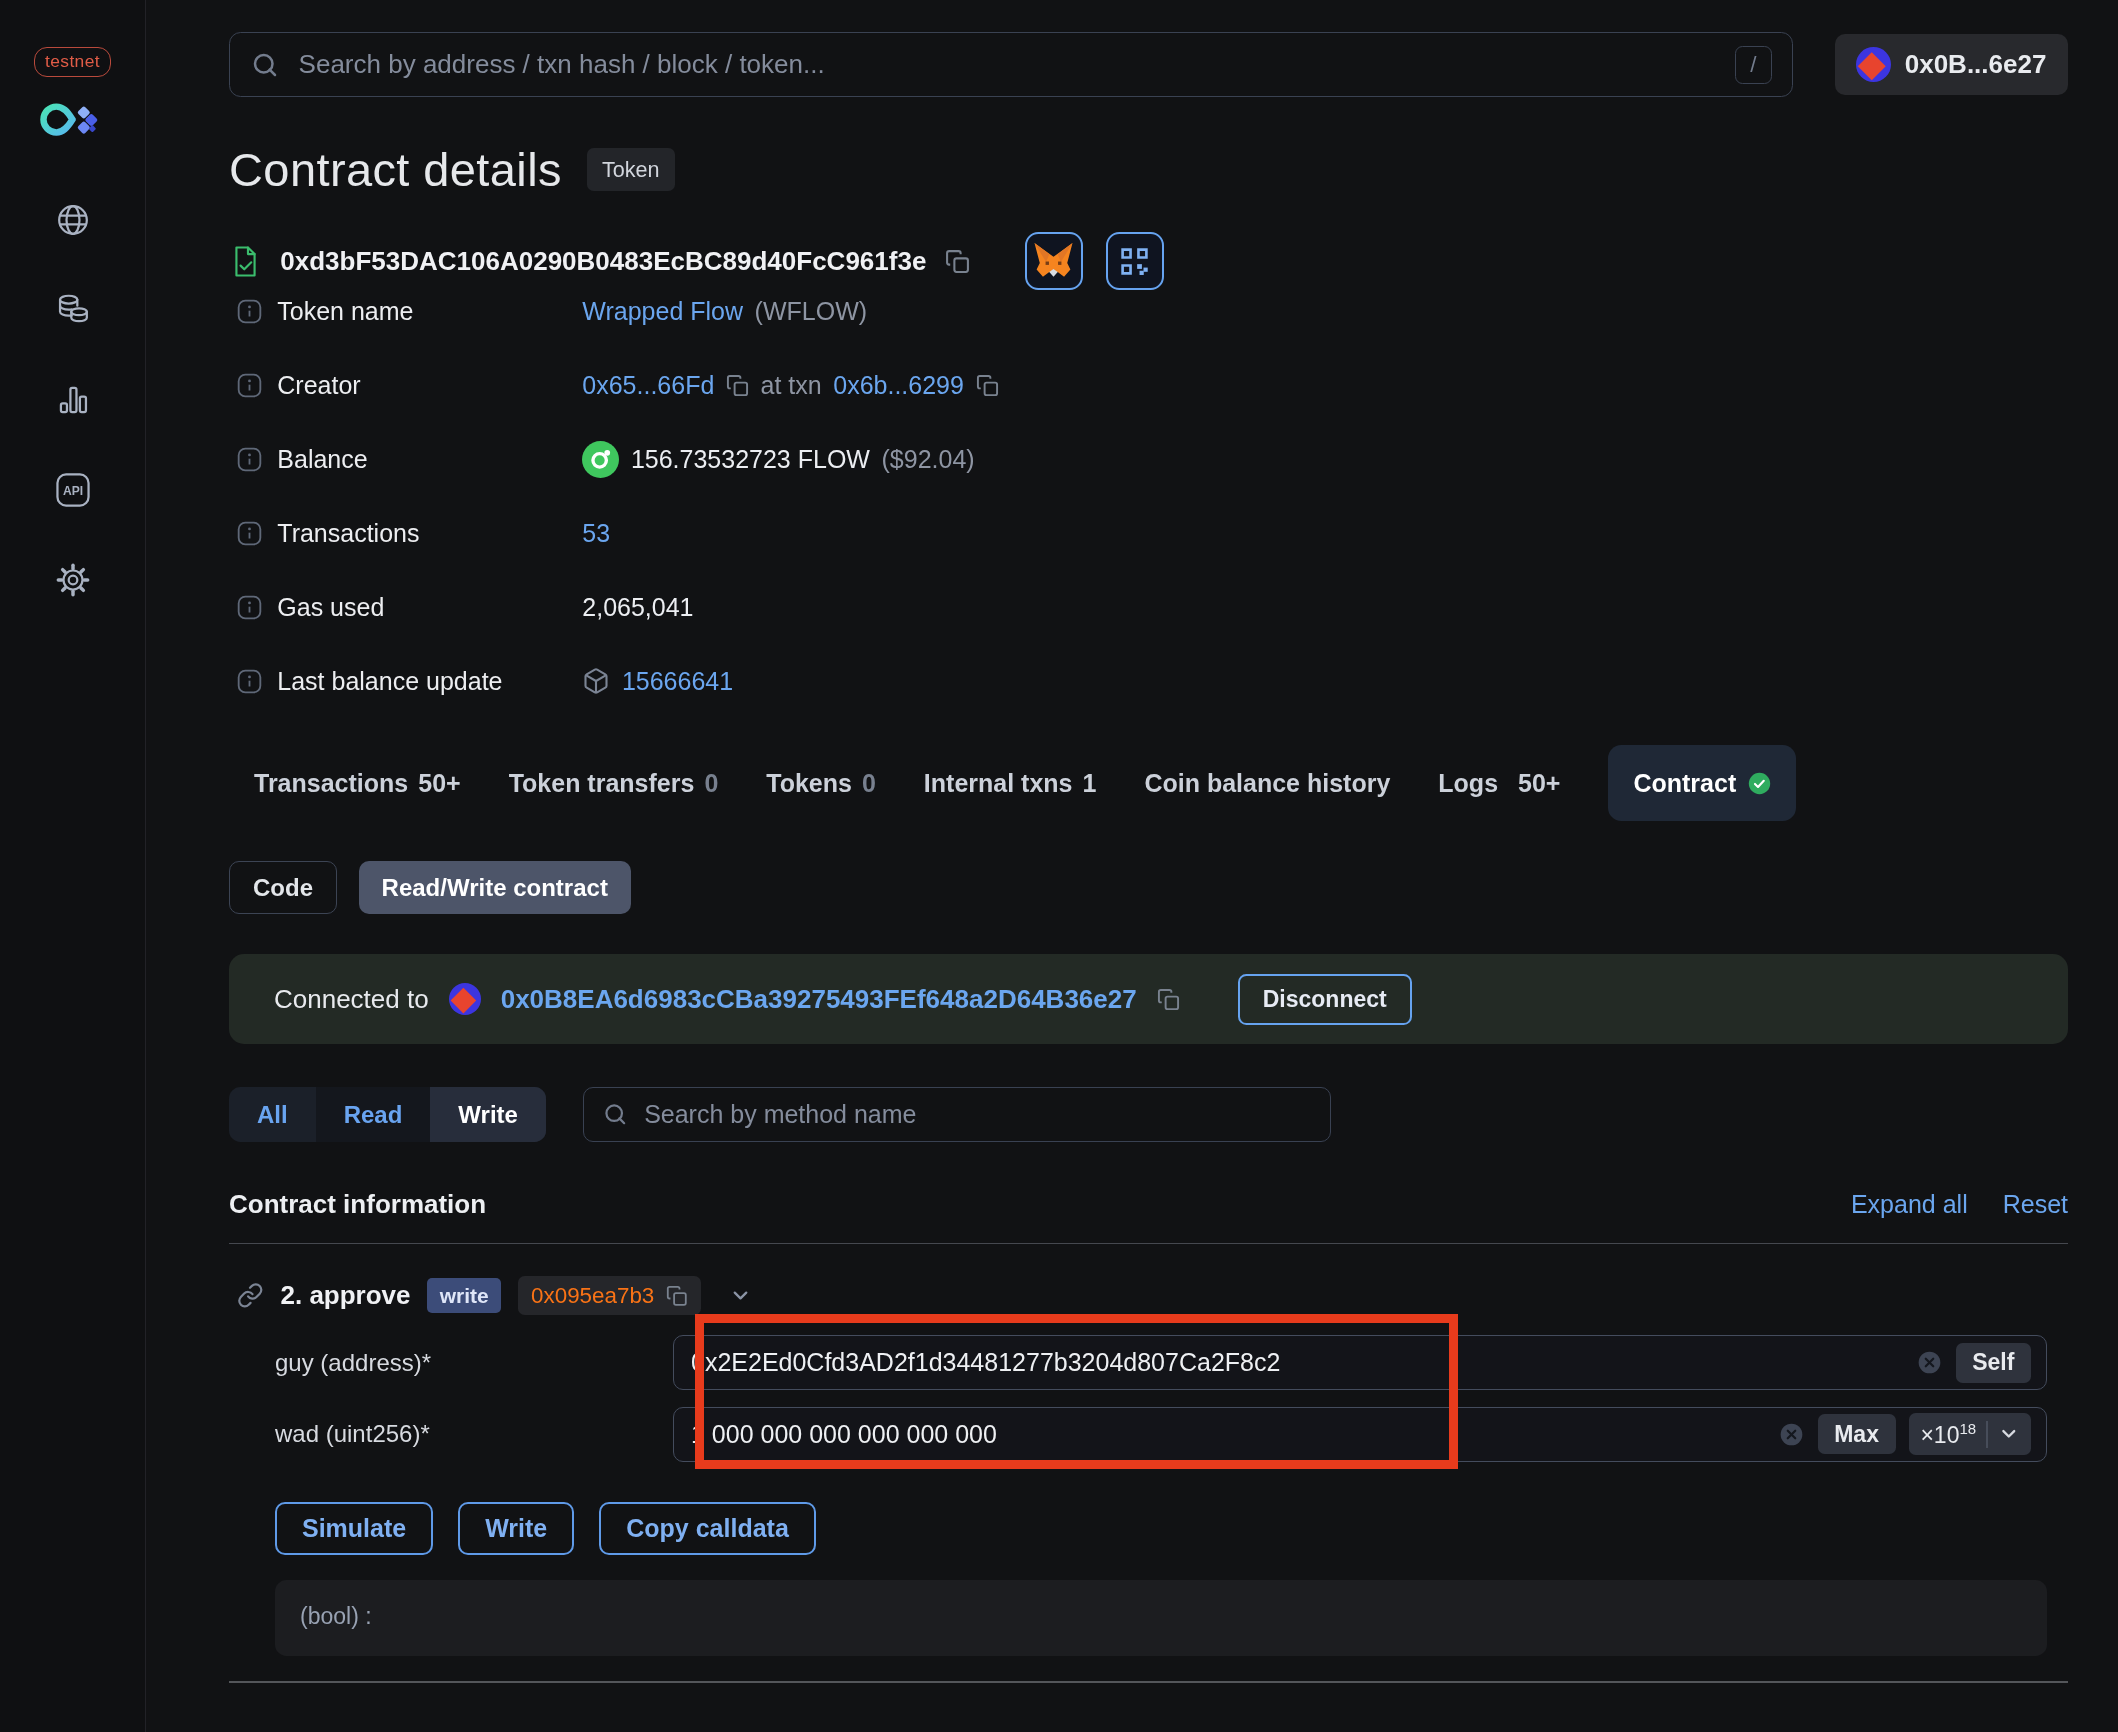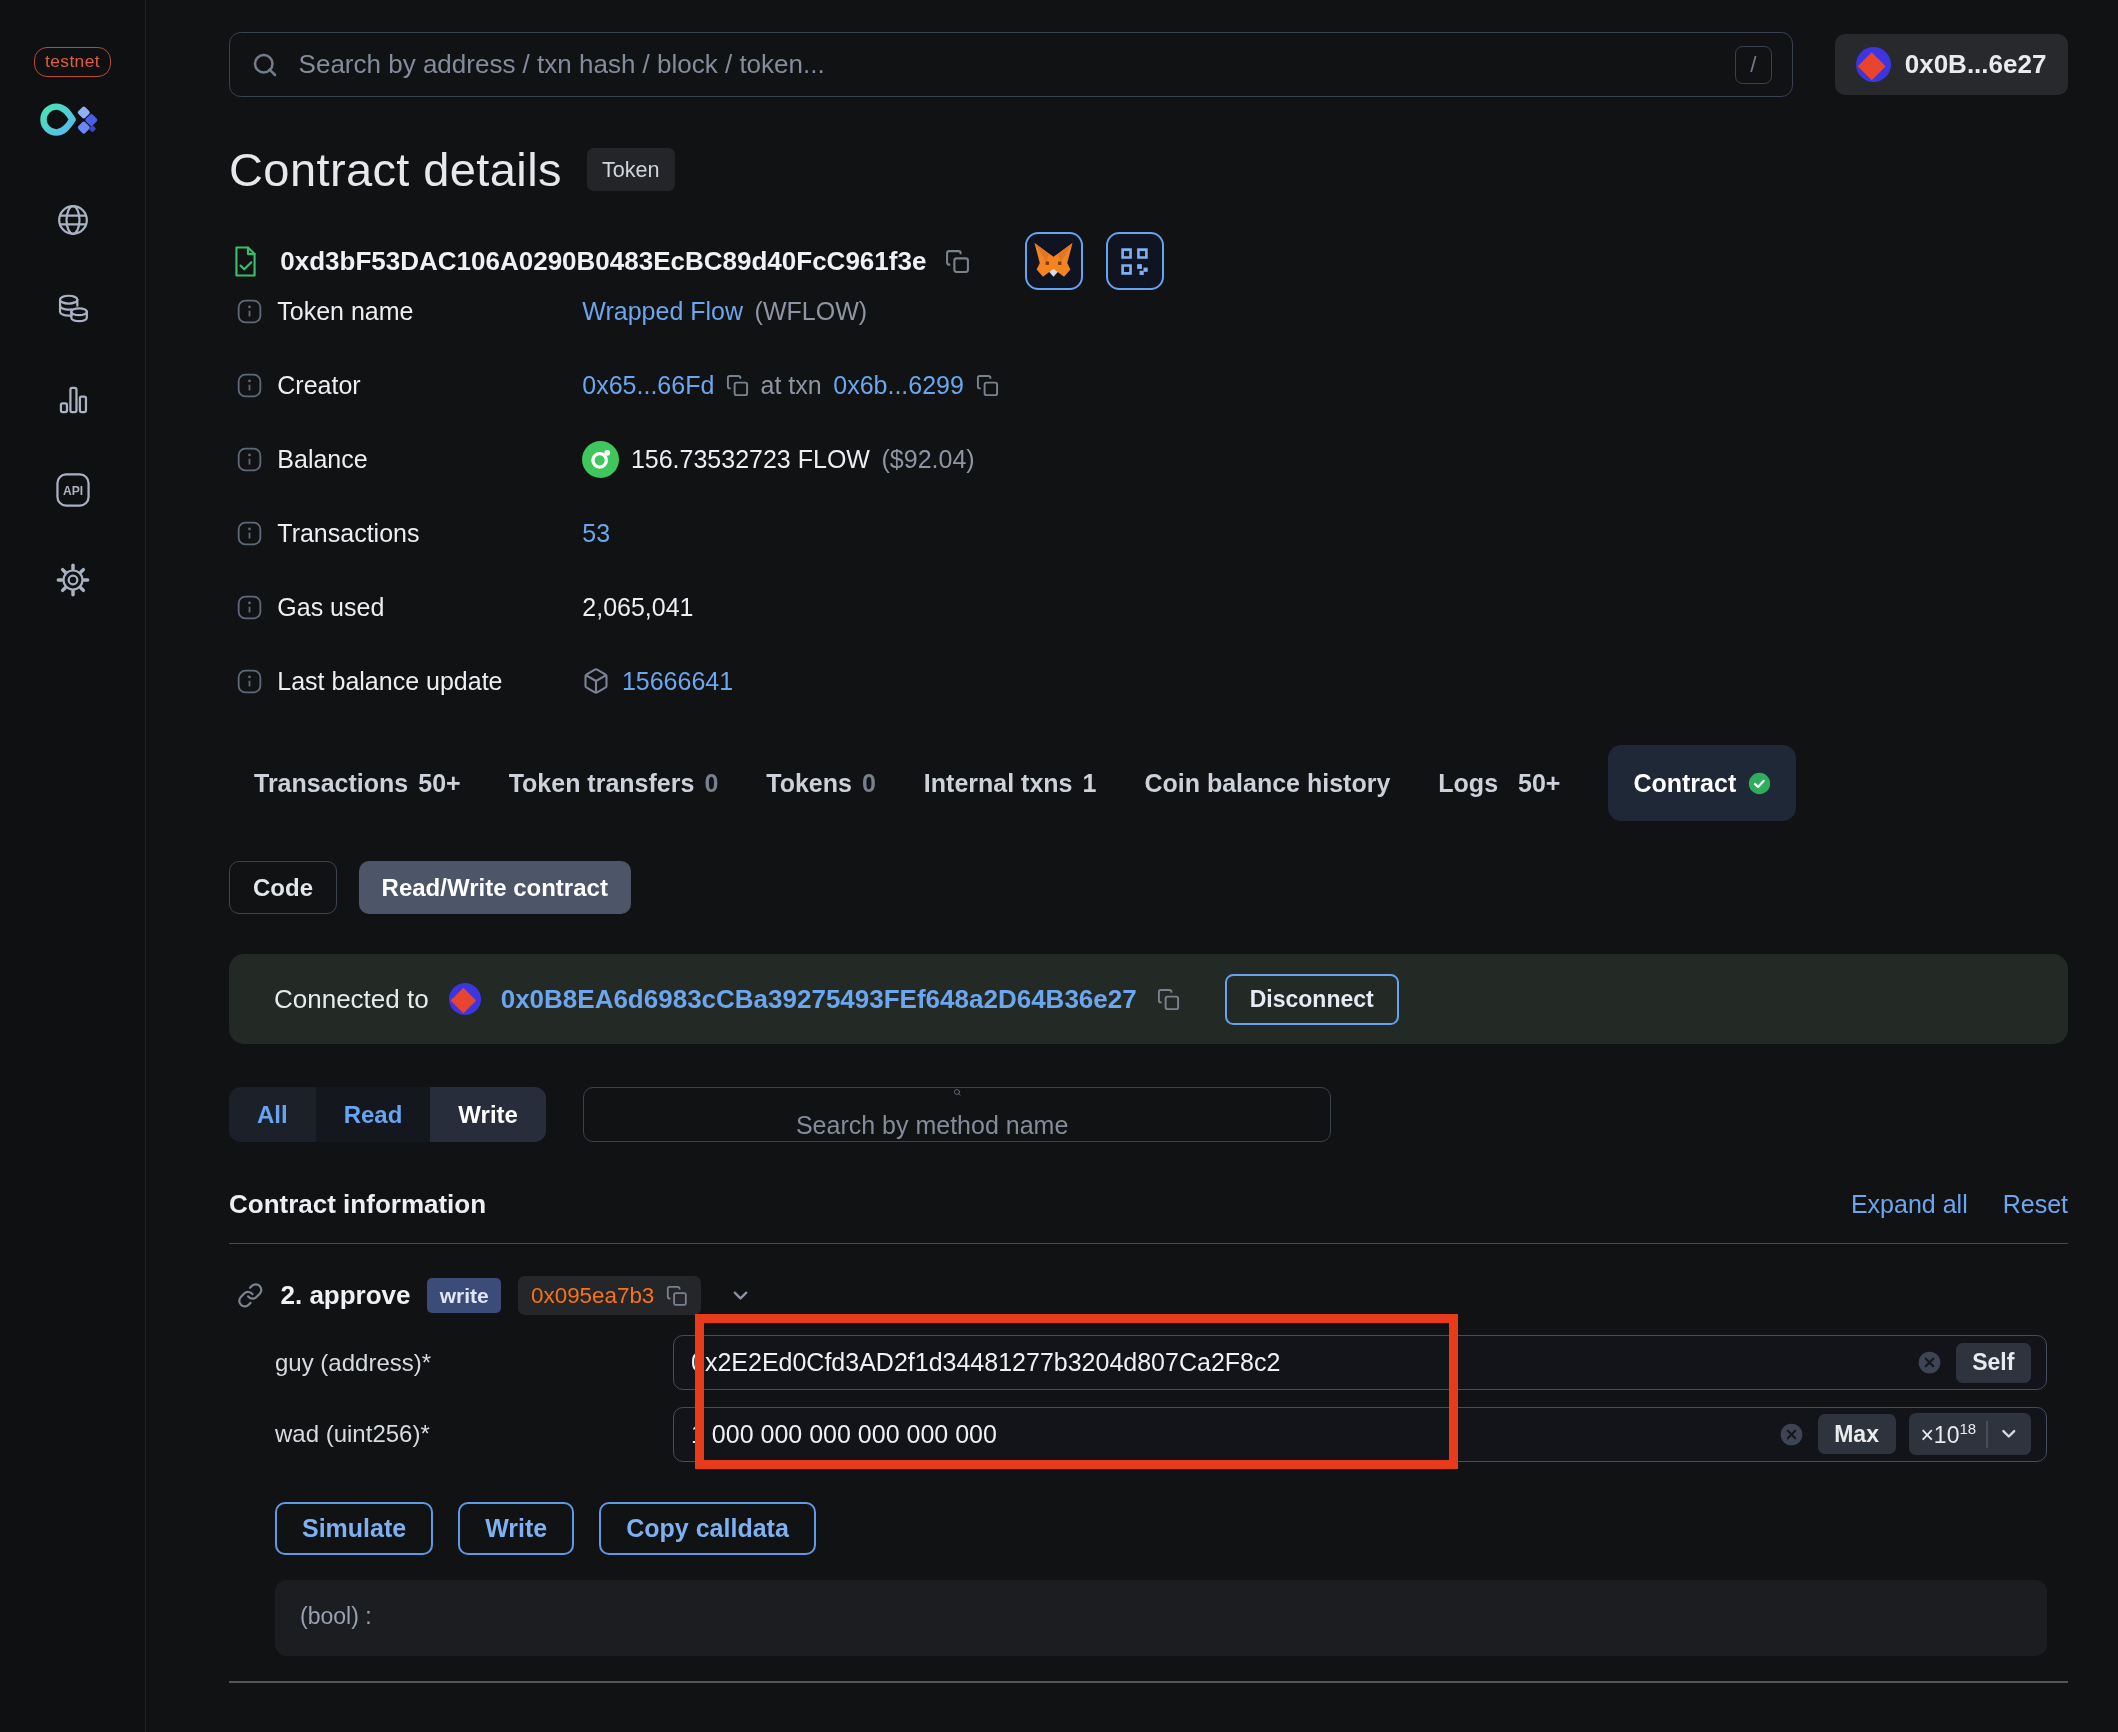--- a/index.html
+++ b/index.html
@@ -56,31 +56,31 @@
 
   .subtabs { margin-top:40px; display:flex; gap:21.6px; }
   .subtab { height:53px; border-radius:10px; padding:0 23px; display:flex; align-items:center;
             font-size:24px; font-weight:600; cursor:pointer; }
   .subtab.code { border:1.7px solid #3c4454; color:#e3e6ea; background:transparent; }
   .subtab.rw { background:#4d5569; color:#ffffff; }
 
   .banner { margin-top:40px; height:90px; background:#232a25; border-radius:15px; display:flex;
             align-items:center; padding:0 45px; gap:20px; font-size:26px; }
   .banner .addr { font-weight:600; }
-  .disconnect { margin-left:25px; border:2.5px solid #66a3f0; border-radius:8.3px; padding:10px 23px;
+  .disconnect { margin-left:38px; border:2.5px solid #66a3f0; border-radius:8.3px; padding:10px 23px;
                 font-size:23px; font-weight:600; color:#e7ebf4; background:transparent; cursor:pointer; }
 
   .filter-row { margin-top:43px; display:flex; align-items:center; gap:37px; }
   .segmented { background:#1b2029; border-radius:11.6px; height:55px; display:flex; overflow:hidden;
                font-size:24px; font-weight:600; }
   .seg { padding:0 28px; display:flex; align-items:center; color:#69a4f0; cursor:pointer; }
   .seg.read { background:#14171d; }
   .seg.write { background:#272d3b; color:#ffffff; }
   .method-search { width:748px; height:55px; border:1.7px solid #394152; border-radius:10px; display:flex;
-                   align-items:center; padding:0 18.3px; gap:13.3px;flex-direction:column; }
+                   align-items:center; padding:0 18.3px; gap:13.3px; }
   .method-search input { flex:1; background:transparent; border:none; outline:none; color:#e8eaee;
                          font-size:25px; font-family:"Liberation Sans",sans-serif; }
   .method-search input::placeholder { color:#848c9c; }
 
   .section-row { margin-top:47px; display:flex; align-items:center; justify-content:space-between; }
   .section-row h2 { margin:0; font-size:26px; font-weight:600; color:#edeff2; }
   .section-links { display:flex; gap:35px; font-size:25px; }
 
   .hdiv { border:none; border-top:1.7px solid #45484f; margin:23px 0 0 0; }
   .hdiv.bottom { border-top:2.5px solid #54565a; margin-top:25px; }

